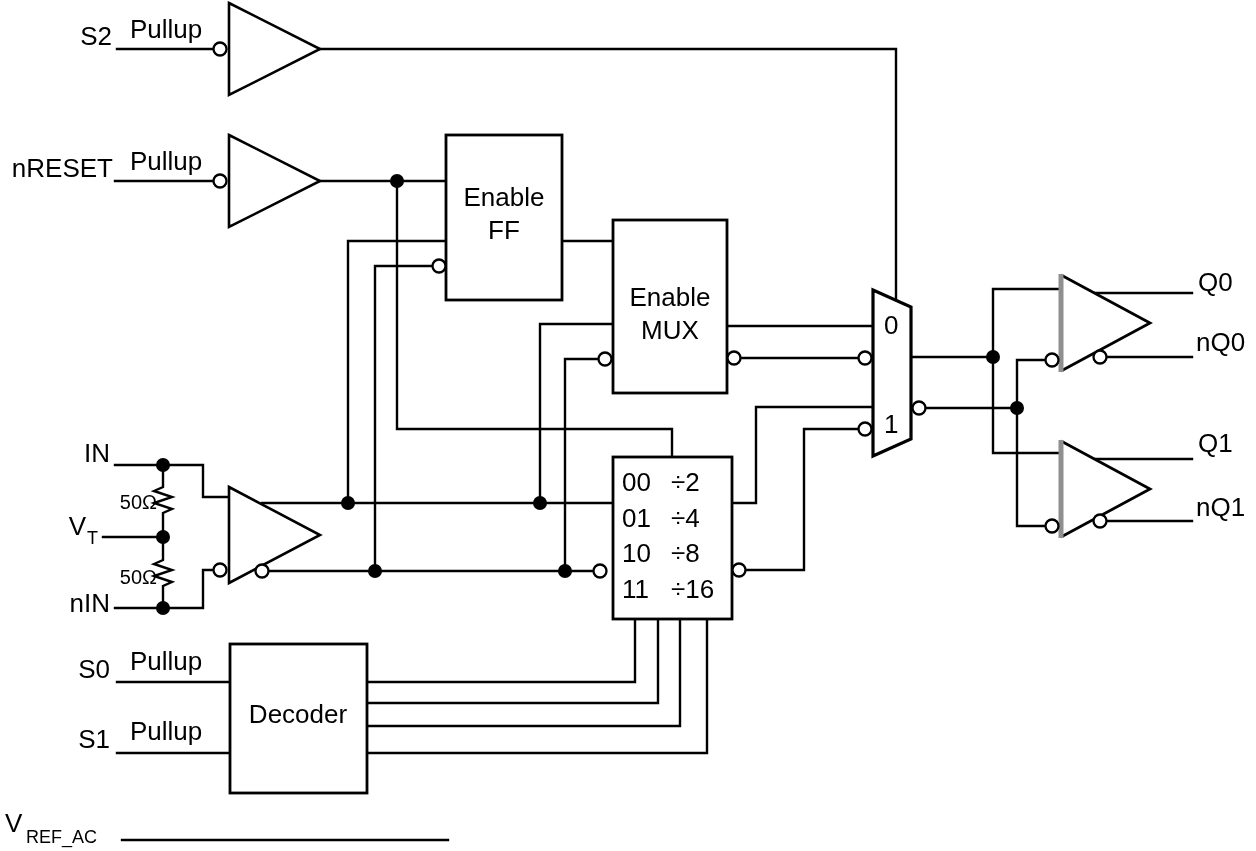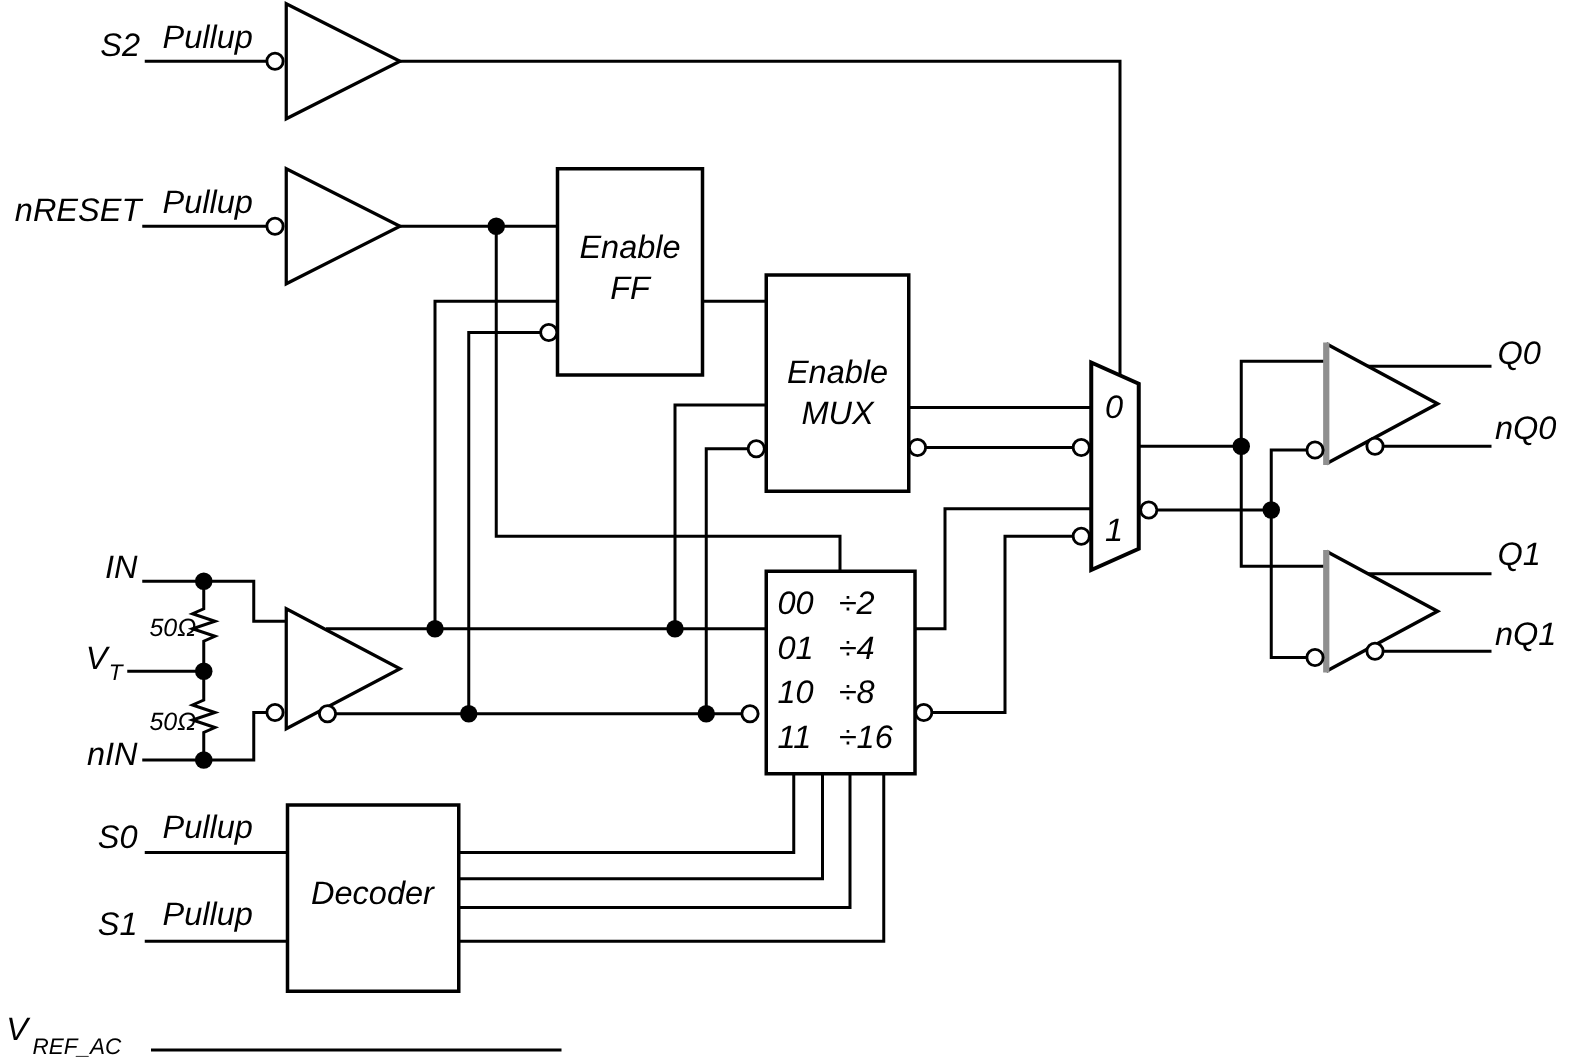--- a/index.html
+++ b/index.html
@@ -6,21 +6,20 @@
     margin: 0;
     padding: 0;
     background: #ffffff;
   }
   #stage {
     position: relative;
     width: 1256px;
     height: 851px;
     background: #ffffff;
     overflow: hidden;
-    font-style: italic;
   }
   svg { display: block; }
   .wire {
     fill: none;
     stroke: #000000;
     stroke-width: 2.4;
     stroke-linecap: square;
   }
   .block {
     fill: #ffffff;

